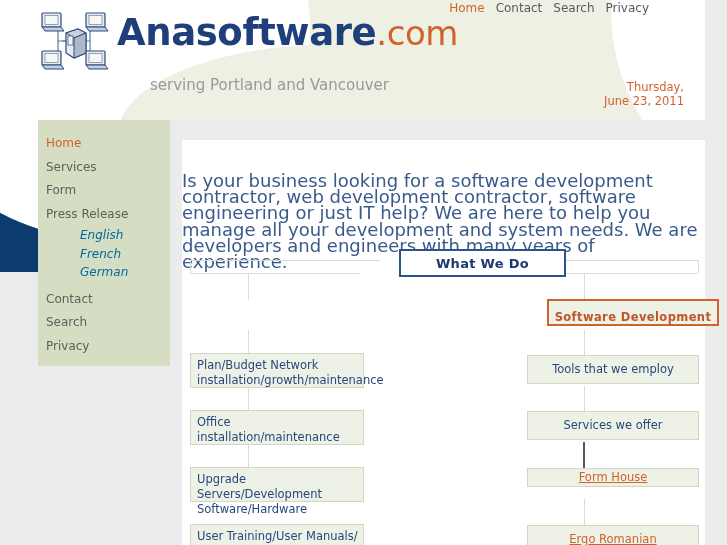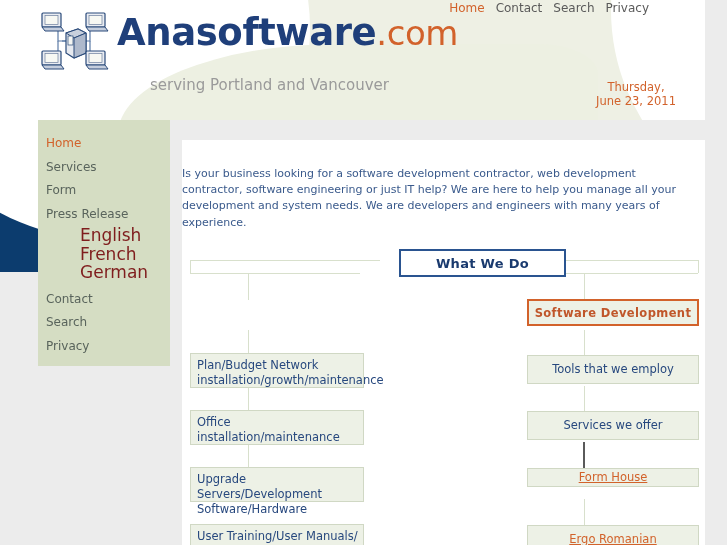--- a/index.html
+++ b/index.html
@@ -118,21 +118,21 @@
     text-decoration: none;
     margin-left: 11px;
   }
   .topnav a.active { color: #d2622b; }
 
   
   .date-block {
     position: absolute;
     left: 588px; top: 81px;
     width: 96px;
-    text-align: center;
+    text-align: right;
     font-size: 11.5px;
     line-height: 13.5px;
     color: #d2622b;
     z-index: 7;
   }
 
   
   .sidebar {
     position: absolute;
     left: 38px; top: 120px;
@@ -147,26 +147,27 @@
     font-size: 12px;
     color: #59645c;
     text-decoration: none;
     line-height: 23.5px;
     padding-left: 4px;
     white-space: nowrap;
   }
   .nav-item.active { color: #d2622b; }
   .nav-sub {
     display: block;
-    font-size: 17px;
-    color: #7f1d1d;
+    font-size: 12px;
+    color: #0369a1;
     text-decoration: none;
     line-height: 18.5px;
     padding-left: 38px;
     white-space: nowrap;
+    font-style: italic;
   }
   .nav-gap { height: 6px; }
 
   
   .content {
     position: absolute;
     left: 182px; top: 140px;
     width: 523px;
     height: 405px;
     background: #ffffff;
@@ -184,21 +185,21 @@
     left: 0; top: 366px;
     width: 182px; height: 179px;
     background: #ececec;
     z-index: 1;
   }
 
   .intro {
     position: absolute;
     left: 0px; top: 15px;
     width: 516px;
-    font-size: 11px;
+    font-size: 18px;
     line-height: 16.2px;
     color: #3a5a8c;
   }
 
   
   .diagram {
     position: absolute;
     left: 0; top: 105px;
     width: 523px;
     height: 300px;
@@ -362,21 +363,21 @@
 
       <div class="ln v" style="left:402px; top:85px;  height:28px;"></div>
       <div class="ln v" style="left:402px; top:141px; height:28px;"></div>
       <div class="ln v dark" style="left:401px; top:197px; height:28px;"></div>
       <div class="ln v" style="left:402px; top:254px; height:28px;"></div>
 
       <div class="node-root" style="position:absolute; left:180px; top:4px; width:167px; height:28px;margin-left:37px;">
         <span>What We Do</span>
       </div>
 
-      <div class="node-title" style="position:absolute; left:345px; top:54px; width:172px; height:27px;">
+      <div class="node-title" style="position:absolute; left:365px; top:54px; width:172px; height:27px;align-items:flex-end;">
         <span>Software Development</span>
       </div>
 
       <div class="node left-text" style="left:8px; top:108px; width:174px; height:35px;">
         <div>Plan/Budget Network</div>
         <div>installation/growth/maintenance</div>
       </div>
       <div class="node left-text" style="left:8px; top:165px; width:174px; height:35px;">
         <div>Office installation/maintenance</div>
       </div>

